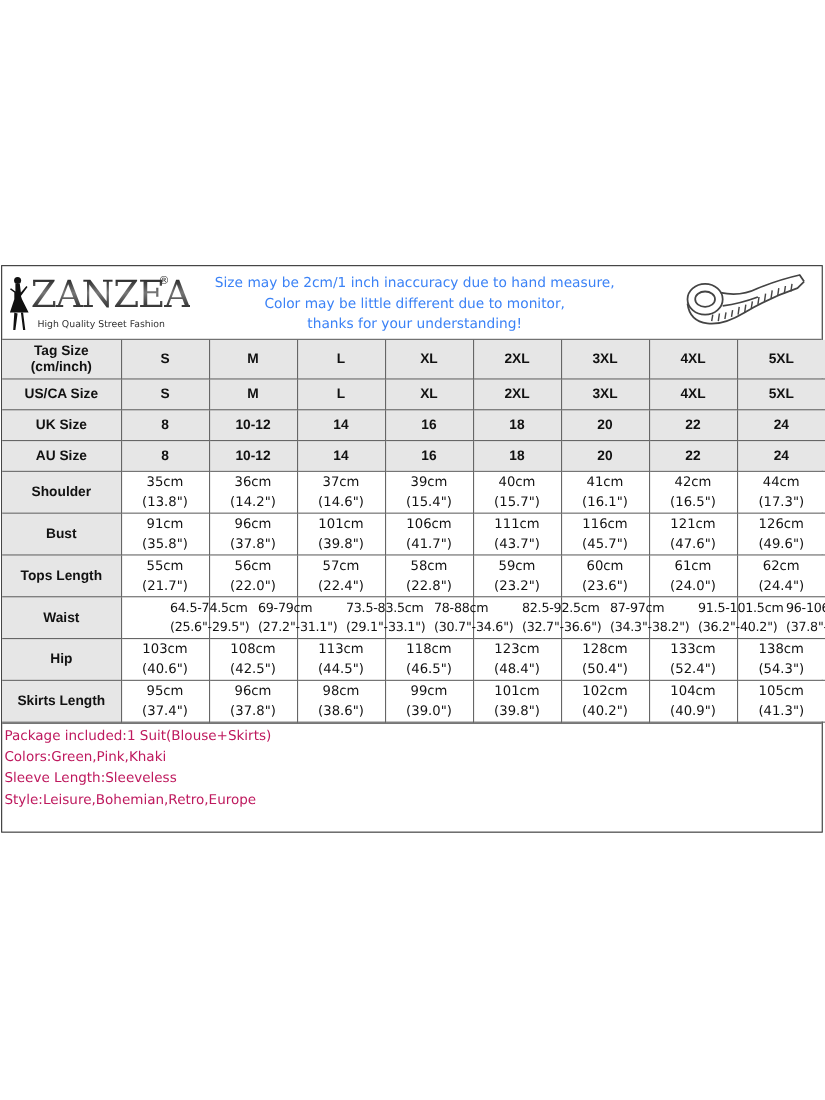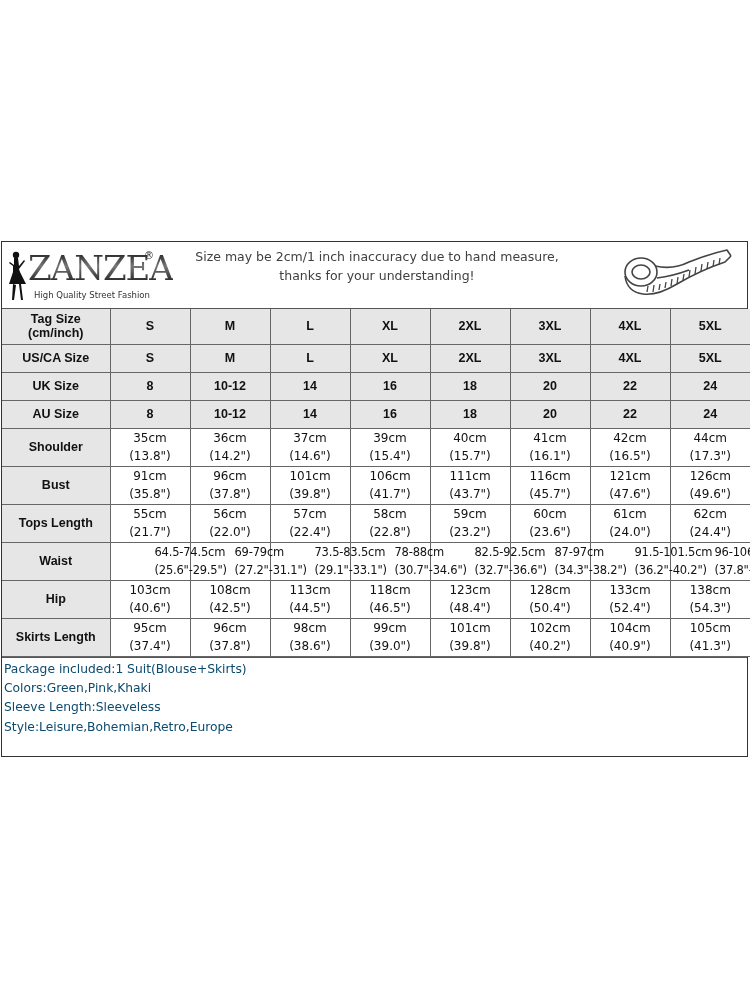--- a/index.html
+++ b/index.html
@@ -11,21 +11,21 @@
             border-bottom:1.5px solid #555; box-sizing:border-box; }
   .logo { position:absolute; left:4px; top:6px; width:150px; height:56px; }
   .logo-figure { position:absolute; left:0; top:2px; width:22px; height:52px; }
   .logo-word { position:absolute; left:22px; top:2px; font-family:"DejaVu Serif", serif;
                font-size:34px; letter-spacing:-1px; color:#222; line-height:36px;
                background:linear-gradient(180deg,#111 0%,#777 45%,#111 100%);
                -webkit-background-clip:text; background-clip:text; color:transparent; font-weight:normal;}
   .logo-reg { position:absolute; left:138px; top:2px; font-size:10px; color:#333; }
   .logo-tag { position:absolute; left:28px; top:42px; font-size:8.5px; color:#333; white-space:nowrap; }
   .notice { position:absolute; left:160px; top:6px; width:430px; text-align:center;
-            font-size:12.5px; line-height:18.5px; color:#404040; }
+            font-size:12.5px; line-height:18.5px; color:#3b82f6; }
   .tape { position:absolute; left:615px; top:6px; width:120px; height:56px; }
 
   table.sizes { position:absolute; left:0; top:67px; border-collapse:collapse;
                 table-layout:fixed; width:745px; }
   table.sizes td { border:1.5px solid #666; text-align:center; padding:0; box-sizing:border-box; }
   table.sizes td.lbl { width:108px; background:#e6e6e6; font-weight:bold; font-size:12.5px;
                        font-family:"Liberation Sans", sans-serif; }
   table.sizes td.val { width:80px; }
   tr.sizerow td { height:28px;margin-left:32px; }
   tr.sizerow td.val { background:#e6e6e6; font-weight:bold; font-size:12.5px;
@@ -33,40 +33,41 @@
   tr.sizerow.tall td { height:35px; }
   tr.measrow td { height:38px; }
   tr.measrow td.val { background:#fff; font-size:12px; line-height:18px;margin-left:24px; }
   tr.measrow td.val span { display:block; white-space:nowrap; }
   tr.measrow.waist td.val { font-size:11.5px; letter-spacing:-0.2px;padding-left:44px; }
   table.sizes tr td:first-child { border-left:none; }
   table.sizes tr td:last-child { border-right:none; }
   table.sizes tr:first-child td { border-top:none; }
 
   .info { position:absolute; left:0; top:415px; width:100%; padding:2px 2px;
-          box-sizing:border-box; border-top:1.5px solid #555; font-size:12.3px; line-height:19.2px; color:#0c4a6e; }
+          box-sizing:border-box; border-top:1.5px solid #555; font-size:12.3px; line-height:19.2px; color:#be185d; }
   .info div { white-space:nowrap; }
 </style>
 </head>
 <body>
 
 <div class="sheet">
   <div class="header">
     <div class="logo">
       <svg class="logo-figure" viewBox="0 0 22 52">
         <circle cx="10" cy="5" r="3.2" fill="#111"></circle>
         <path d="M8 8 L12 8 L13 16 L18 10 L19 11 L13 19 L14 22 L20 34 L3 34 L7 22 L7 16 L3 13 L4 12 L8 15 Z" fill="#111"></path>
         <path d="M7 34 L6 50 L8 50 L10 35 Z M13 34 L15 50 L17 50 L15 34 Z" fill="#111"></path>
       </svg>
       <div class="logo-word">ZANZEA</div>
       <div class="logo-reg">®</div>
       <div class="logo-tag">High Quality Street Fashion</div>
     </div>
     <div class="notice">
       <div>Size may be 2cm/1 inch inaccuracy due to hand measure,</div>
+      <div>Color may be little different due to monitor,</div>
       <div>thanks for your understanding!</div>
     </div>
     <svg class="tape" viewBox="0 0 120 56" fill="none" stroke="#444" stroke-width="1.6" stroke-linejoin="round">
       <ellipse cx="24" cy="24" rx="16" ry="14"></ellipse>
       <ellipse cx="24" cy="24" rx="9" ry="7"></ellipse>
       <path d="M8 28 Q10 44 26 46 Q40 48 60 36 Q84 22 108 14 L114 8"></path>
       <path d="M38 18 Q56 22 72 14 Q92 6 110 2 L114 8"></path>
       <path d="M40 30 Q56 28 72 22"></path>
       <g stroke-width="1.3">
         <line x1="30" y1="44" x2="31" y2="38"></line>

